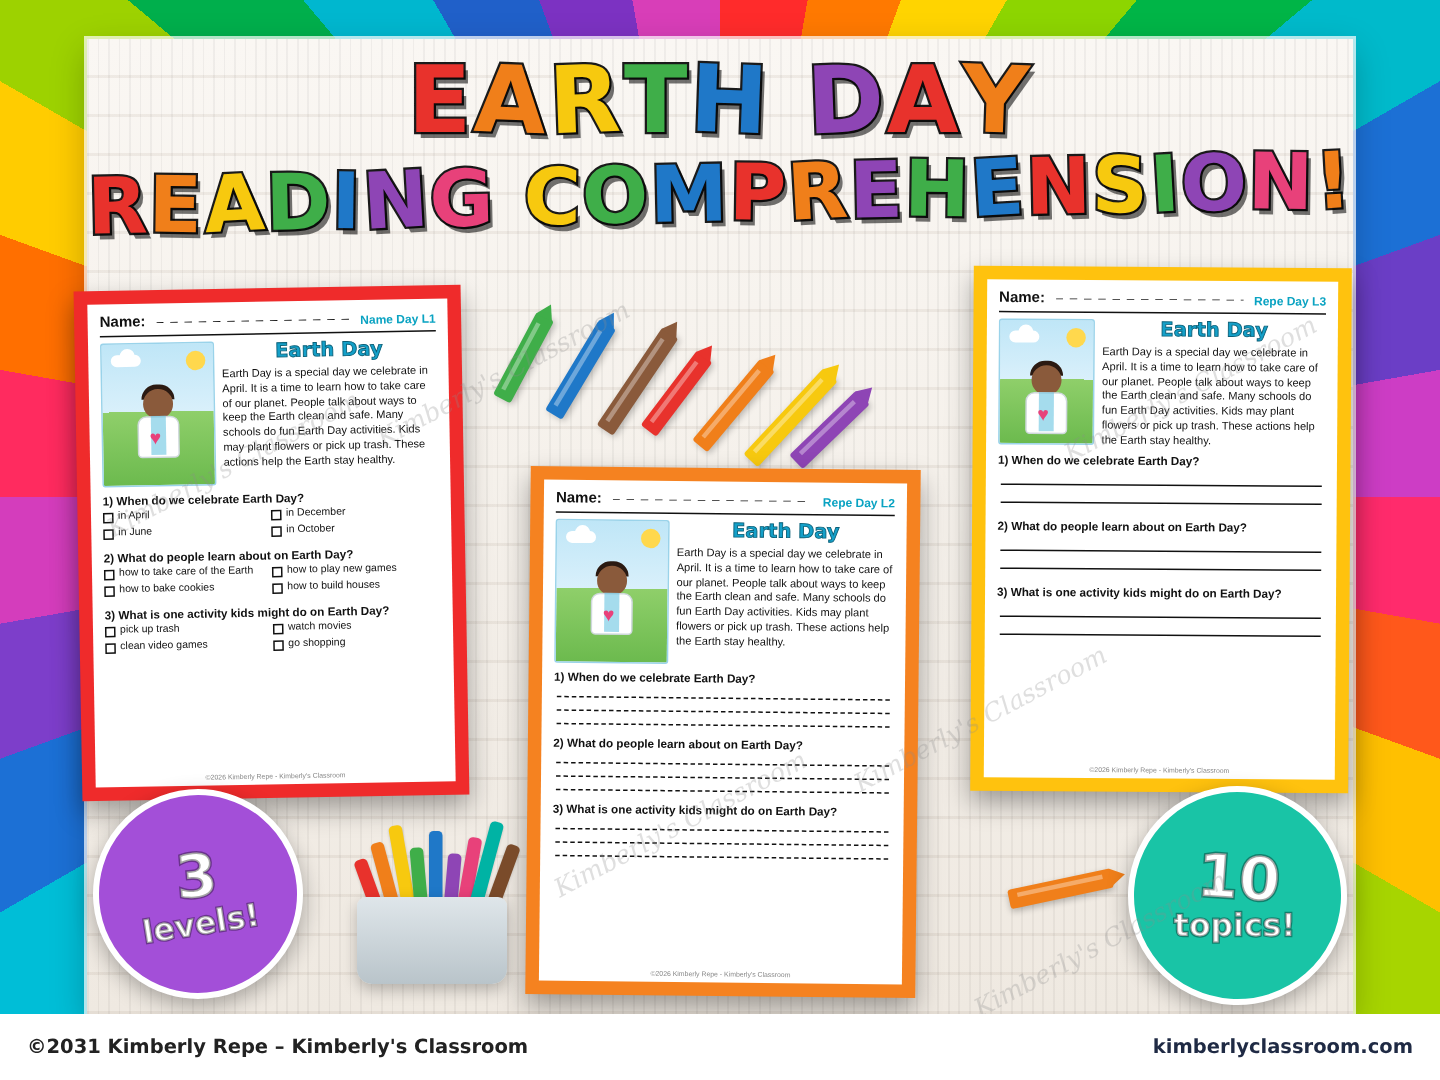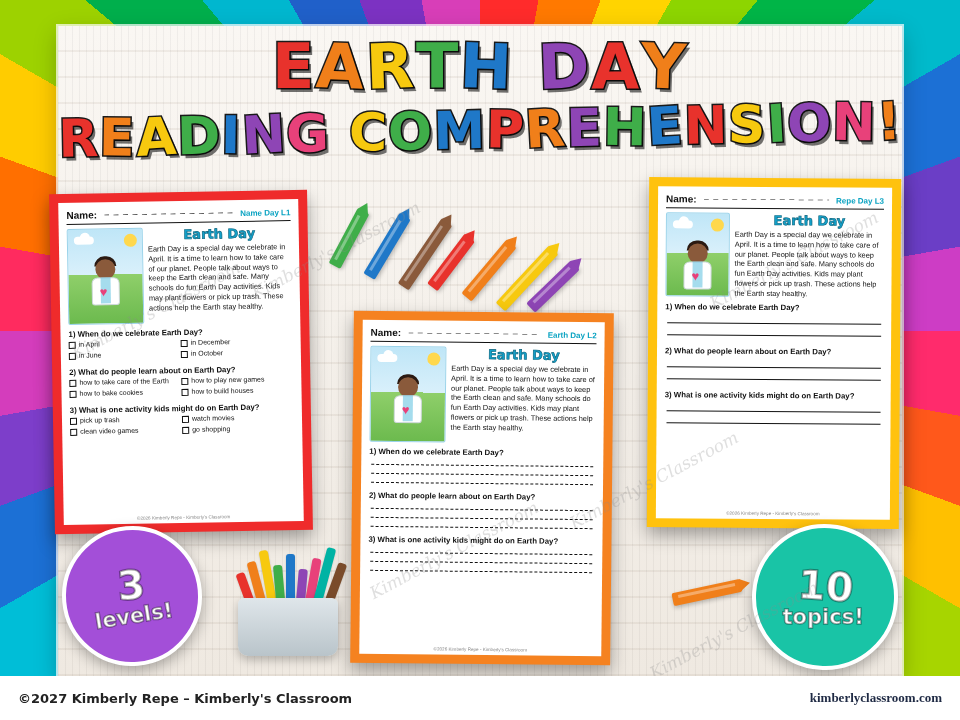--- a/index.html
+++ b/index.html
@@ -131,21 +131,21 @@
   .crayon:before { content:""; position:absolute; right:-9px; top:0; border-left:10px solid currentColor; border-top:6.5px solid transparent; border-bottom:6.5px solid transparent; }
   .crayon:after { content:""; position:absolute; inset:3px 6px; background:rgba(255,255,255,.35); height:3px; }
 
   .cup { position:absolute; left:232px; top:546px; width:112px; height:110px; }
   .cup .cupbody { position:absolute; left:6px; bottom:0; width:100px; height:58px; background:linear-gradient(180deg,#dfe6ea,#b9c4ca); border-radius:6px 6px 10px 10px; box-shadow:0 4px 10px rgba(0,0,0,.25); }
   .cup .stick { position:absolute; width:9px; height:56px; bottom:44px; border-radius:3px 3px 0 0; box-shadow:0 1px 2px rgba(0,0,0,.2); }
 
   
   .footer { position:absolute; left:0; right:0; bottom:0; height:44px; background:#fff; display:flex; align-items:center; justify-content:space-between; padding:0 18px; }
   .footer div { font-size:13px; font-weight:bold; color:#222; font-family:"DejaVu Sans", sans-serif; }
-  .footer .right { color:#1f2a44;font-family:Liberation Serif, serif; }
+  .footer .right { color:#1f2a44; }
 </style>
 </head>
 <body>
 
 <div class="canvas">
   <div class="rays"></div>
   <div class="panel"></div>
 
   <div class="title-wrap">
     <div class="t1" id="t1"><span style="color: rgb(232, 50, 44); transform: rotate(0deg);">E</span><span style="color: rgb(240, 127, 26); transform: rotate(2deg);">A</span><span style="color: rgb(247, 201, 15); transform: rotate(-2deg);">R</span><span style="color: rgb(63, 174, 73); transform: rotate(0deg);">T</span><span style="color: rgb(31, 120, 200); transform: rotate(2deg);">H</span><span>&nbsp;</span><span style="color: rgb(142, 69, 181); transform: rotate(-2deg);">D</span><span style="color: rgb(232, 50, 44); transform: rotate(0deg);">A</span><span style="color: rgb(240, 127, 26); transform: rotate(2deg);">Y</span></div>
@@ -246,21 +246,21 @@
         </div>
       <div class="sheet-foot">©2026 Kimberly Repe - Kimberly's Classroom</div>
     </div>
   </div>
 
   <div class="sheet l2">
     <div class="inner">
       <div class="name-row">
         <span class="name-lbl">Name:</span>
         <span class="name-dash">– – – – – – – – – – – – – –</span>
-        <span class="lvl-tag">Earth Day L2</span>
+        <span class="lvl-tag">Repe Day L2</span>
       </div>
       <div class="hr"></div>
       <div class="passage-box">
         <div class="art">
           <div class="sun"></div>
           <div class="cloud"></div>
           <div class="hair"></div>
           <div class="head"></div>
           <div class="body"></div>
           <div class="shirt"></div>
@@ -365,16 +365,16 @@
   </div>
 
   <div class="wm" style="left:62px; top:300px; transform:rotate(-28deg);">Kimberly's Classroom</div>
   <div class="wm" style="left:242px; top:240px; transform:rotate(-28deg);">Kimberly's Classroom</div>
   <div class="wm" style="left:360px; top:540px; transform:rotate(-28deg);">Kimberly's Classroom</div>
   <div class="wm" style="left:560px; top:470px; transform:rotate(-28deg);">Kimberly's Classroom</div>
   <div class="wm" style="left:700px; top:250px; transform:rotate(-28deg);">Kimberly's Classroom</div>
   <div class="wm" style="left:640px; top:620px; transform:rotate(-28deg);">Kimberly's Classroom</div>
 
   <div class="footer">
-    <div>©2027 Kimberly Repe – Kimberly's Classroom</div>
+    <div>©2031 Kimberly Repe – Kimberly's Classroom</div>
     <div class="right">kimberlyclassroom.com</div>
   </div>
 </div>
 
 </body></html>

